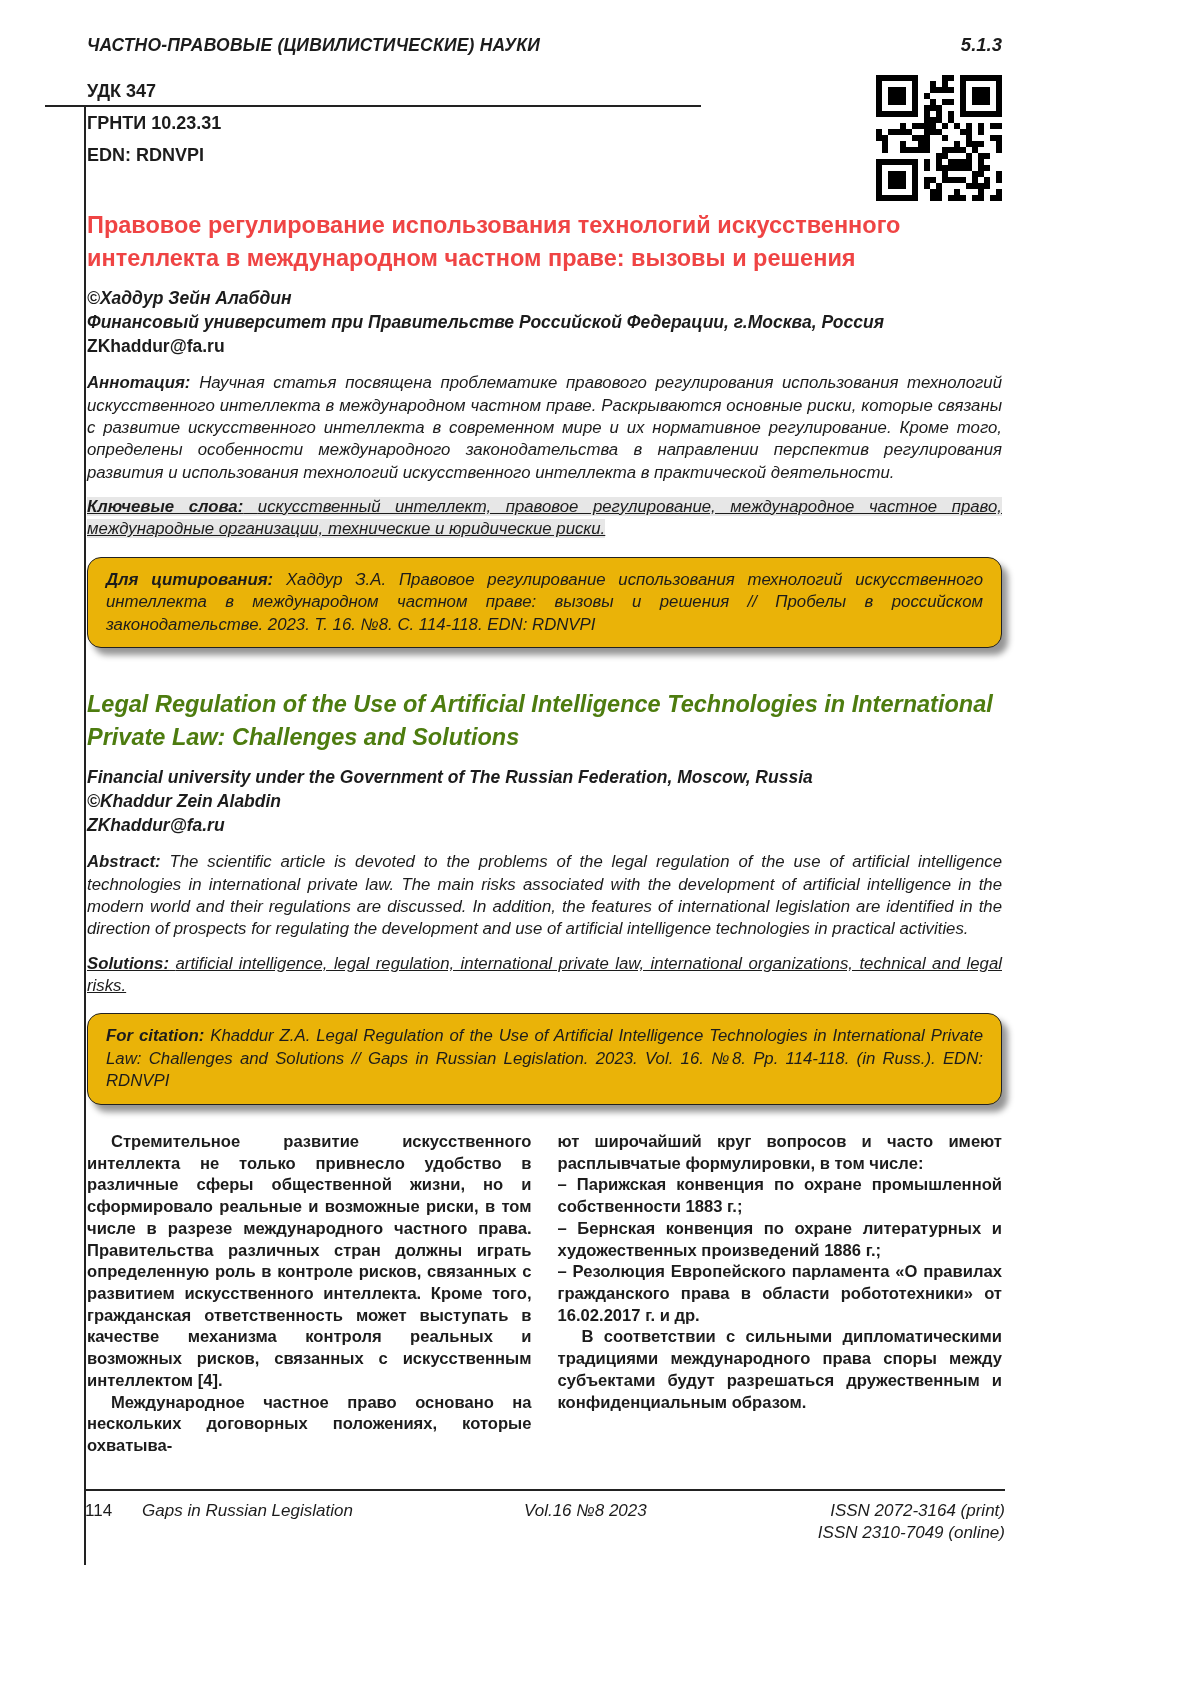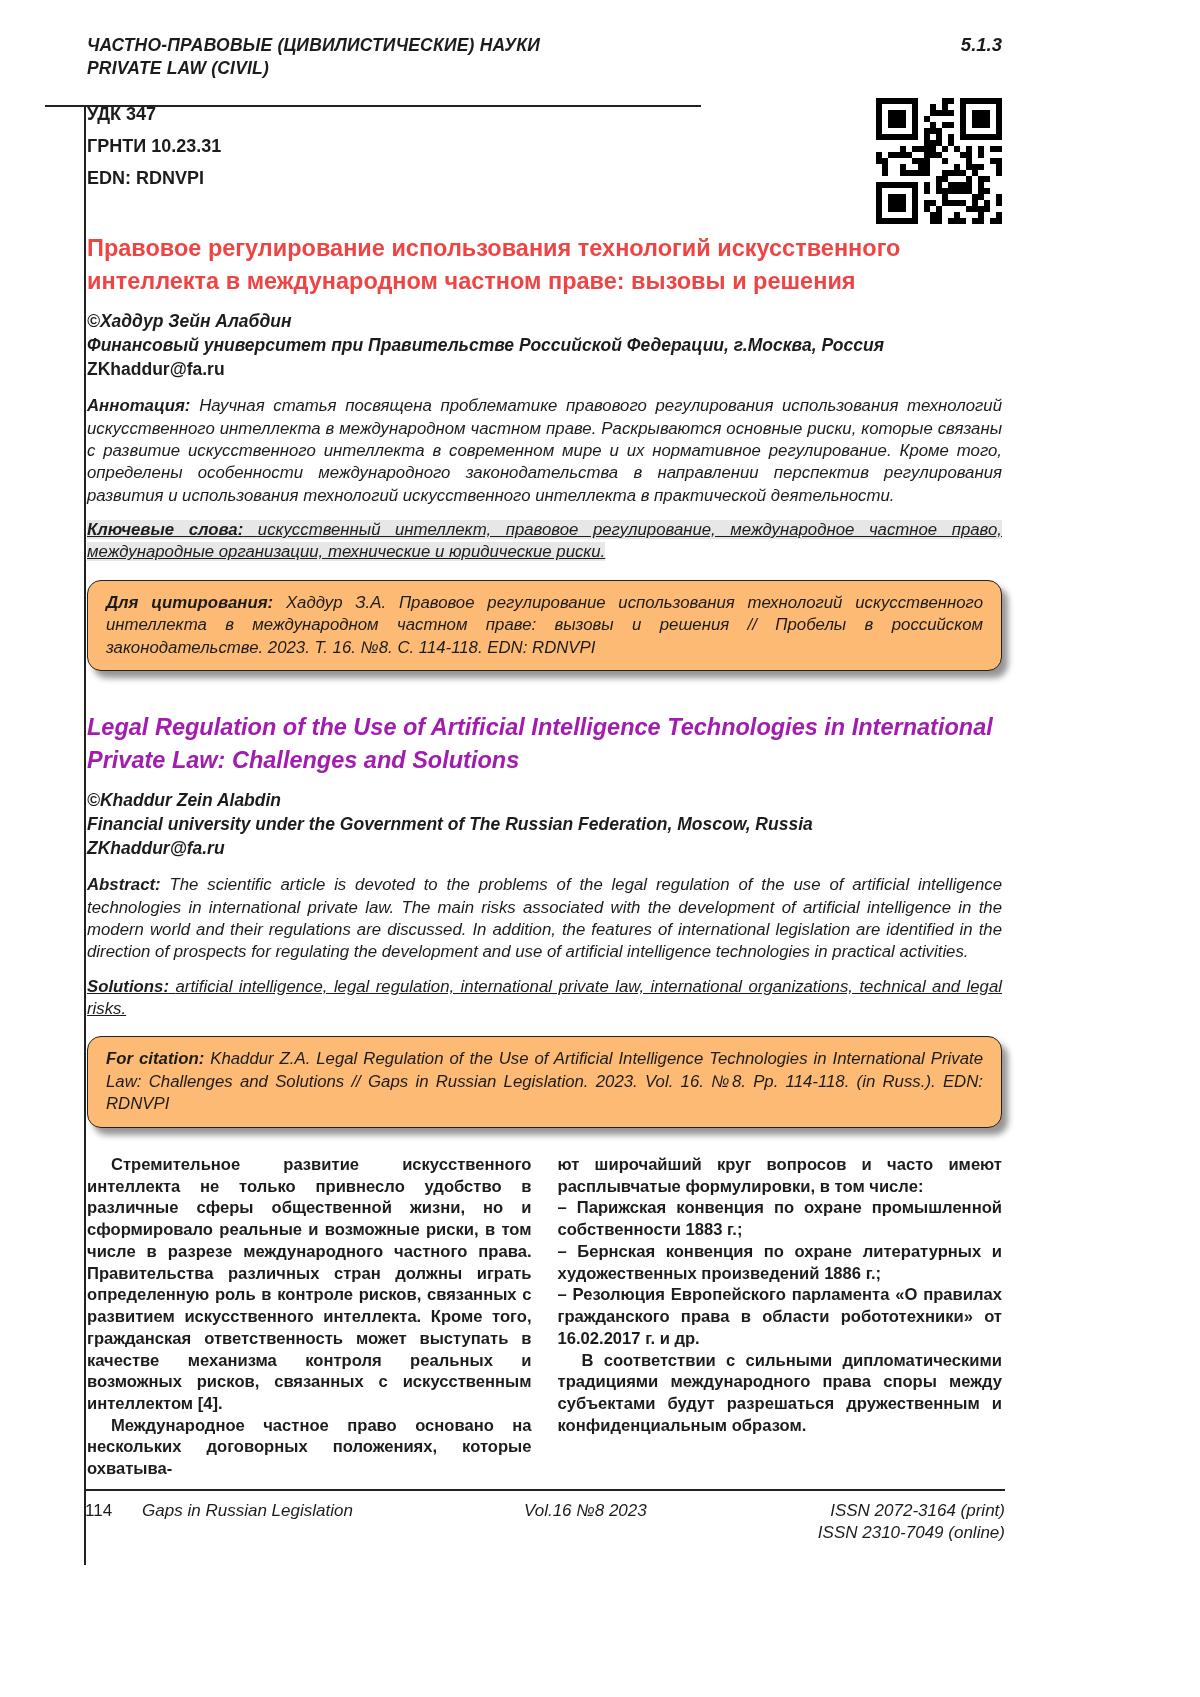--- a/index.html
+++ b/index.html
@@ -30,34 +30,34 @@
   .header-row{display:flex;justify-content:space-between;align-items:flex-start;}
   .header-section{font-size:17.5px;font-weight:bold;font-style:italic;line-height:1.32;letter-spacing:.2px;}
   .header-code{font-size:18.5px;font-weight:bold;font-style:italic;}
 
   
   .meta-row{display:flex;justify-content:space-between;align-items:flex-start;margin-top:24px;}
   .meta-line{font-size:18px;font-weight:bold;margin:0 0 11px 0;}
   .qr{width:126px;height:126px;margin-top:-6px;}
 
   .title-ru{margin:8px 0 0 0;font-size:23.5px;font-weight:bold;line-height:1.38;color:#ef4444;}
-  .title-en{margin:40px 0 0 0;font-size:23.5px;font-weight:bold;font-style:italic;line-height:1.38;color:#a21caf;}
+  .title-en{margin:40px 0 0 0;font-size:23.5px;font-weight:bold;font-style:italic;line-height:1.38;color:#4d7c0f;}
 
   .author-block{margin-top:13px;font-size:17.5px;line-height:1.36;}
   .author-block p{margin:0;}
 
   .para{margin:14px 0 0 0;font-size:16.8px;line-height:1.33;text-align:justify;}
   .kw{margin-top:12px;text-decoration:underline;}
   .hl{background:#e7e7e7;}
 
   .cite-box{
     margin:16px 0 0 0;
     border:1.8px solid #222;
     border-radius:14px;
-    background:#fdba74;
+    background:#eab308;
     padding:11px 18px;
     box-shadow:6px 7px 6px rgba(0,0,0,0.42);
     font-style:italic;
     font-size:16.8px;
     line-height:1.34;
     text-align:justify;
   }
 
   .columns{display:flex;gap:26px;margin-top:26px;font-weight:bold;}
   .col{flex:1;min-width:0;}
@@ -82,21 +82,20 @@
 <div class="page">
 
   <div class="header-rule"></div>
   <div class="margin-rule"></div>
 
   <div class="content">
 
     <div class="header-row">
       <div class="header-section">
         <div>ЧАСТНО-ПРАВОВЫЕ (ЦИВИЛИСТИЧЕСКИЕ) НАУКИ</div>
-        <div>PRIVATE LAW (CIVIL)</div>
       </div>
       <div class="header-code">5.1.3</div>
     </div>
 
     <div class="meta-row">
       <div>
         <p class="meta-line">УДК 347</p>
         <p class="meta-line">ГРНТИ 10.23.31</p>
         <p class="meta-line">EDN: RDNVPI</p>
       </div>
@@ -344,22 +343,22 @@
 
     <p class="para i"><span class="bi">Аннотация:</span> <span>Научная статья посвящена проблематике правового регулирования использования технологий искусственного интеллекта в международном частном праве. Раскрываются основные риски, которые связаны с развитие искусственного интеллекта в современном мире и их нормативное регулирование. Кроме того, определены особенности международного законодательства в направлении перспектив регулирования развития и использования технологий искусственного интеллекта в практической деятельности.</span></p>
 
     <p class="para i kw"><span class="hl"><span class="bi">Ключевые слова:</span> <span>искусственный интеллект, правовое регулирование, международное частное право, международные организации, технические и юридические риски.</span></span></p>
 
     <div class="cite-box"><span class="b">Для цитирования:</span> <span>Хаддур З.А. Правовое регулирование использования технологий искусственного интеллекта в международном частном праве: вызовы и решения // Пробелы в российском законодательстве. 2023. Т. 16. №8. С. 114-118. EDN: RDNVPI</span></div>
 
     <h2 class="title-en">Legal Regulation of the Use of Artificial Intelligence Technologies in International Private Law: Challenges and Solutions</h2>
 
     <div class="author-block">
+      <p class="bi">Financial university under the Government of The Russian Federation, Moscow, Russia</p>
       <p class="bi">©Khaddur Zein Alabdin</p>
-      <p class="bi">Financial university under the Government of The Russian Federation, Moscow, Russia</p>
       <p class="bi">ZKhaddur@fa.ru</p>
     </div>
 
     <p class="para i"><span class="bi">Abstract:</span> <span>The scientific article is devoted to the problems of the legal regulation of the use of artificial intelligence technologies in international private law. The main risks associated with the development of artificial intelligence in the modern world and their regulations are discussed. In addition, the features of international legislation are identified in the direction of prospects for regulating the development and use of artificial intelligence technologies in practical activities.</span></p>
 
     <p class="para i kw"><span class="bi">Solutions:</span> <span>artificial intelligence, legal regulation, international private law, international organizations, technical and legal risks.</span></p>
 
     <div class="cite-box"><span class="b">For citation:</span> <span>Khaddur Z.A. Legal Regulation of the Use of Artificial Intelligence Technologies in International Private Law: Challenges and Solutions // Gaps in Russian Legislation. 2023. Vol. 16. №8. Pp. 114-118. (in Russ.). EDN: RDNVPI</span></div>
 
     <div class="columns">

